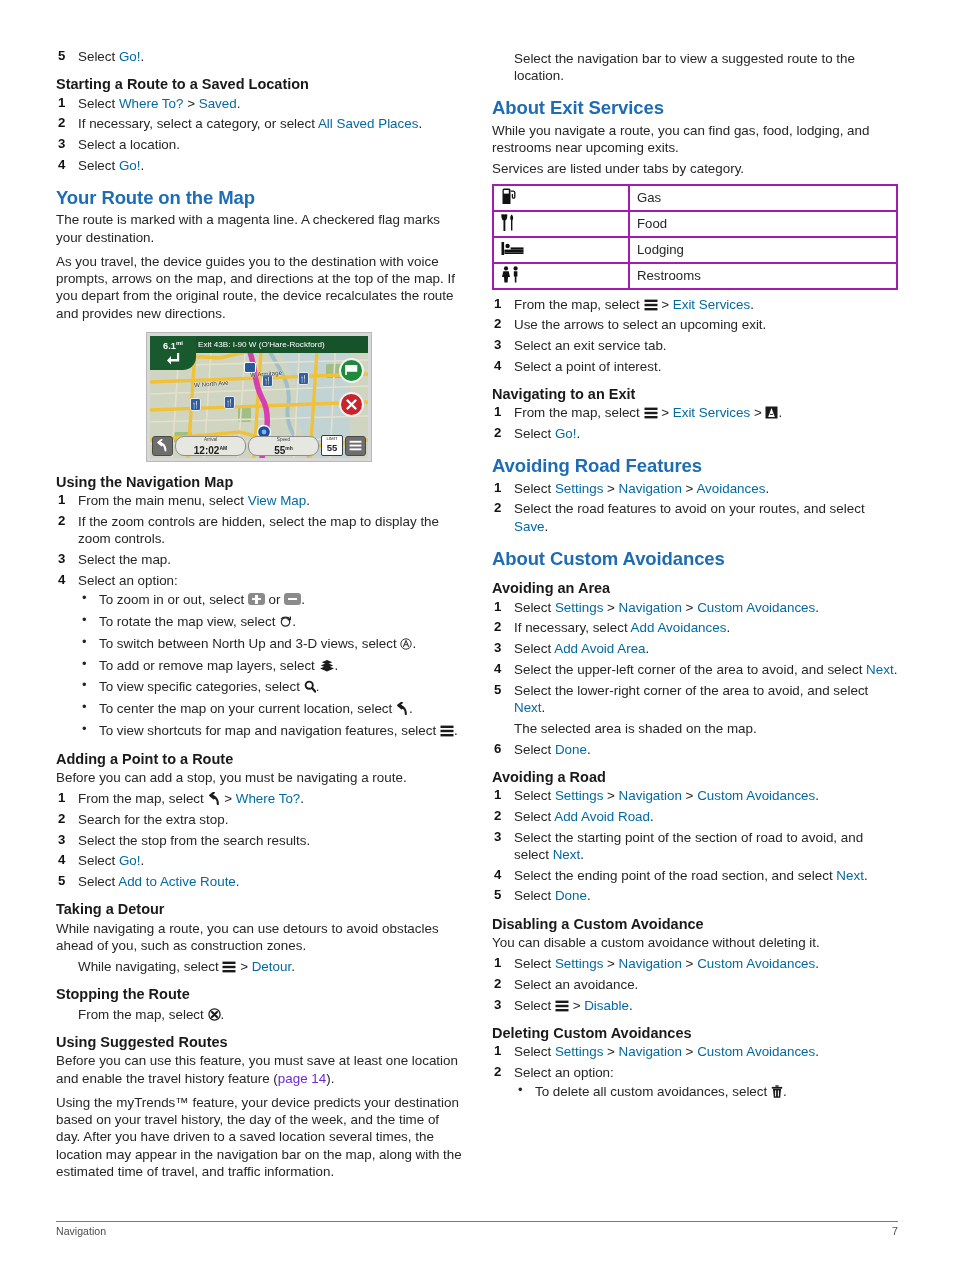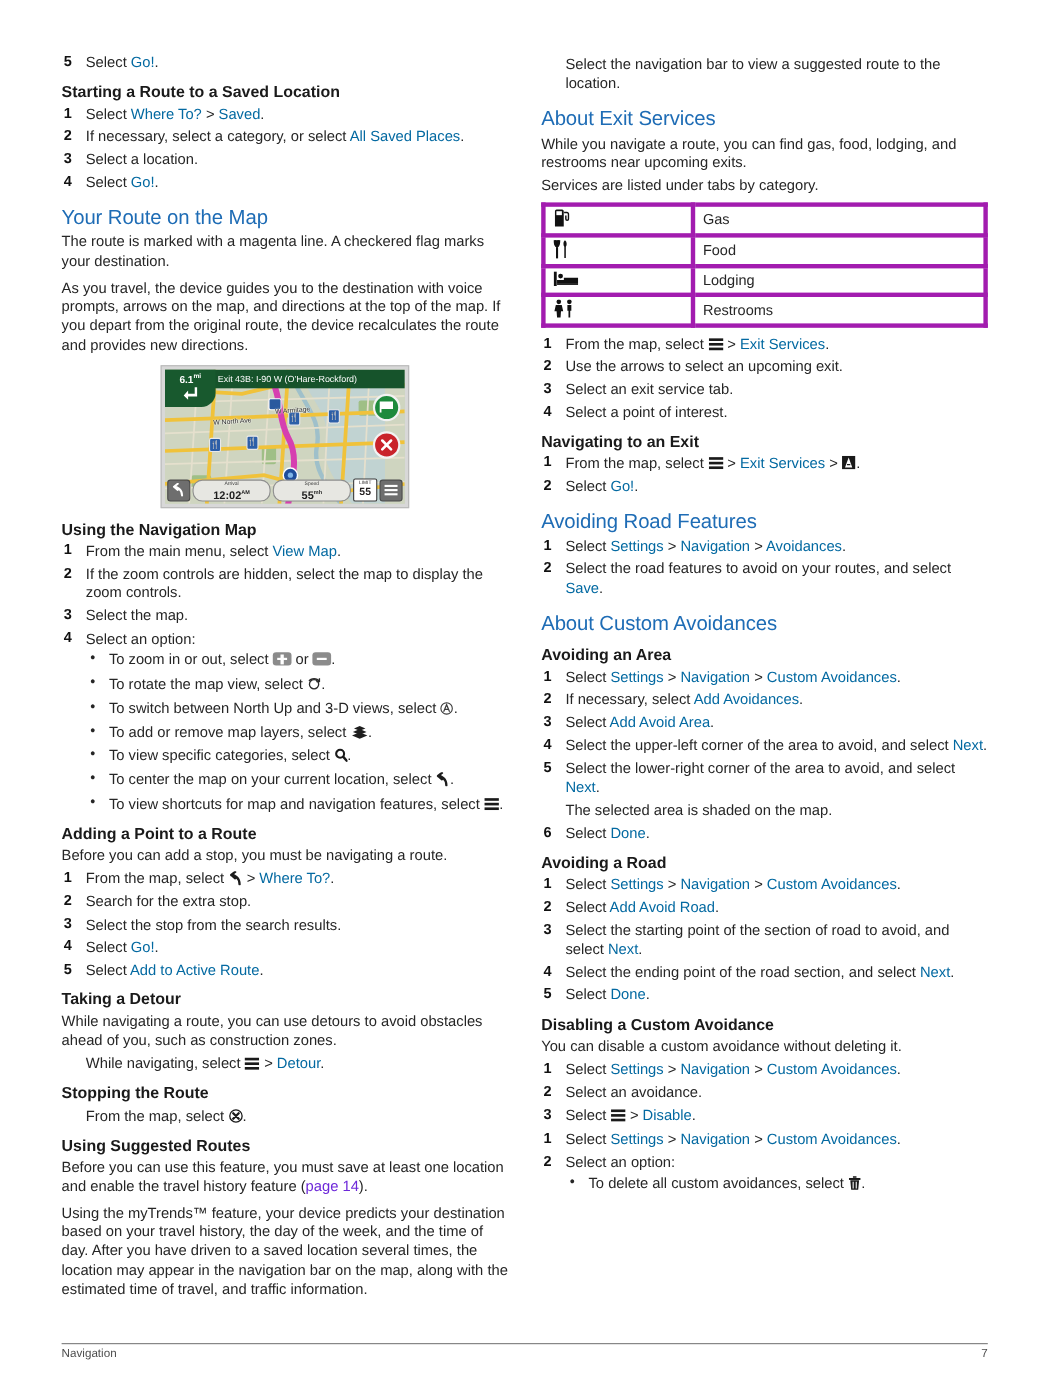--- a/index.html
+++ b/index.html
@@ -23,21 +23,21 @@
     width: 842px;
     display: flex;
     gap: 30px;
   }
   .col { width: 406px; }
 
   
   h1.sec {
     color: #1e6cb5;
     font-size: 18.5px;
-    font-weight: normal;
+    font-weight: bold;
     margin: 13px 0 3px 0;
     line-height: 1.16;
     letter-spacing: -0.1px;
   }
   h2.sub {
     font-size: 14.5px;
     font-weight: bold;
     margin: 11px 0 1px 0;
     line-height: 1.2;
     color: #1a1a1a;
@@ -141,21 +141,21 @@
   }
 
   
   table.svc {
     border-collapse: collapse;
     width: 406px;
     margin: 6px 0 6px 0;
     table-layout: fixed;
   }
   table.svc td {
-    border: 4px solid #a21caf;
+    border: 2px solid #a21caf;
     height: 26px;
     vertical-align: middle;
     font-size: 13.2px;
     color: #262626;
     padding: 2px 6px;
   }
   table.svc td.iconcell { width: 136px; padding-left: 7px; }
   table.svc td.labelcell { padding-left: 7px; }
   .svcicon { display: block; }
 
@@ -628,20 +628,21 @@
       <li>Select an avoidance.</li>
       <li><span>Select </span><span class="ic ic-menu"><svg width="14" height="12" viewBox="0 0 14 12">
                 <g fill="#1a1a1a">
                   <rect x="0.5" y="0.6" width="13" height="2.4"></rect>
                   <rect x="0.5" y="4.8" width="13" height="2.4"></rect>
                   <rect x="0.5" y="9" width="13" height="2.4"></rect>
                 </g>
               </svg></span><span> &gt; </span><b>Disable</b><span>.</span></li>
     </ol>
 
+    <h2 class="sub">Deleting Custom Avoidances</h2>
     <ol class="steps">
       <li><span>Select </span><b>Settings</b><span> &gt; </span><b>Navigation</b><span> &gt; </span><b>Custom Avoidances</b><span>.</span></li>
       <li><span>Select an option:</span>
         <ul class="bullets">
           <li><span>To delete all custom avoidances, select </span><span class="ic"><svg width="12" height="13" viewBox="0 0 12 13">
                     <rect x="4.4" y="0.3" width="3.2" height="1.4" fill="#1a1a1a"></rect>
                     <rect x="0.8" y="1.9" width="10.4" height="1.8" fill="#1a1a1a"></rect>
                     <path d="M2 4 L10 4 L9.2 12.7 L2.8 12.7 Z" fill="#1a1a1a"></path>
                     <path d="M4.6 5.4 L4.6 11.4 M7.4 5.4 L7.4 11.4" stroke="#fff" stroke-width="1"></path>
                   </svg></span><span>.</span></li>

